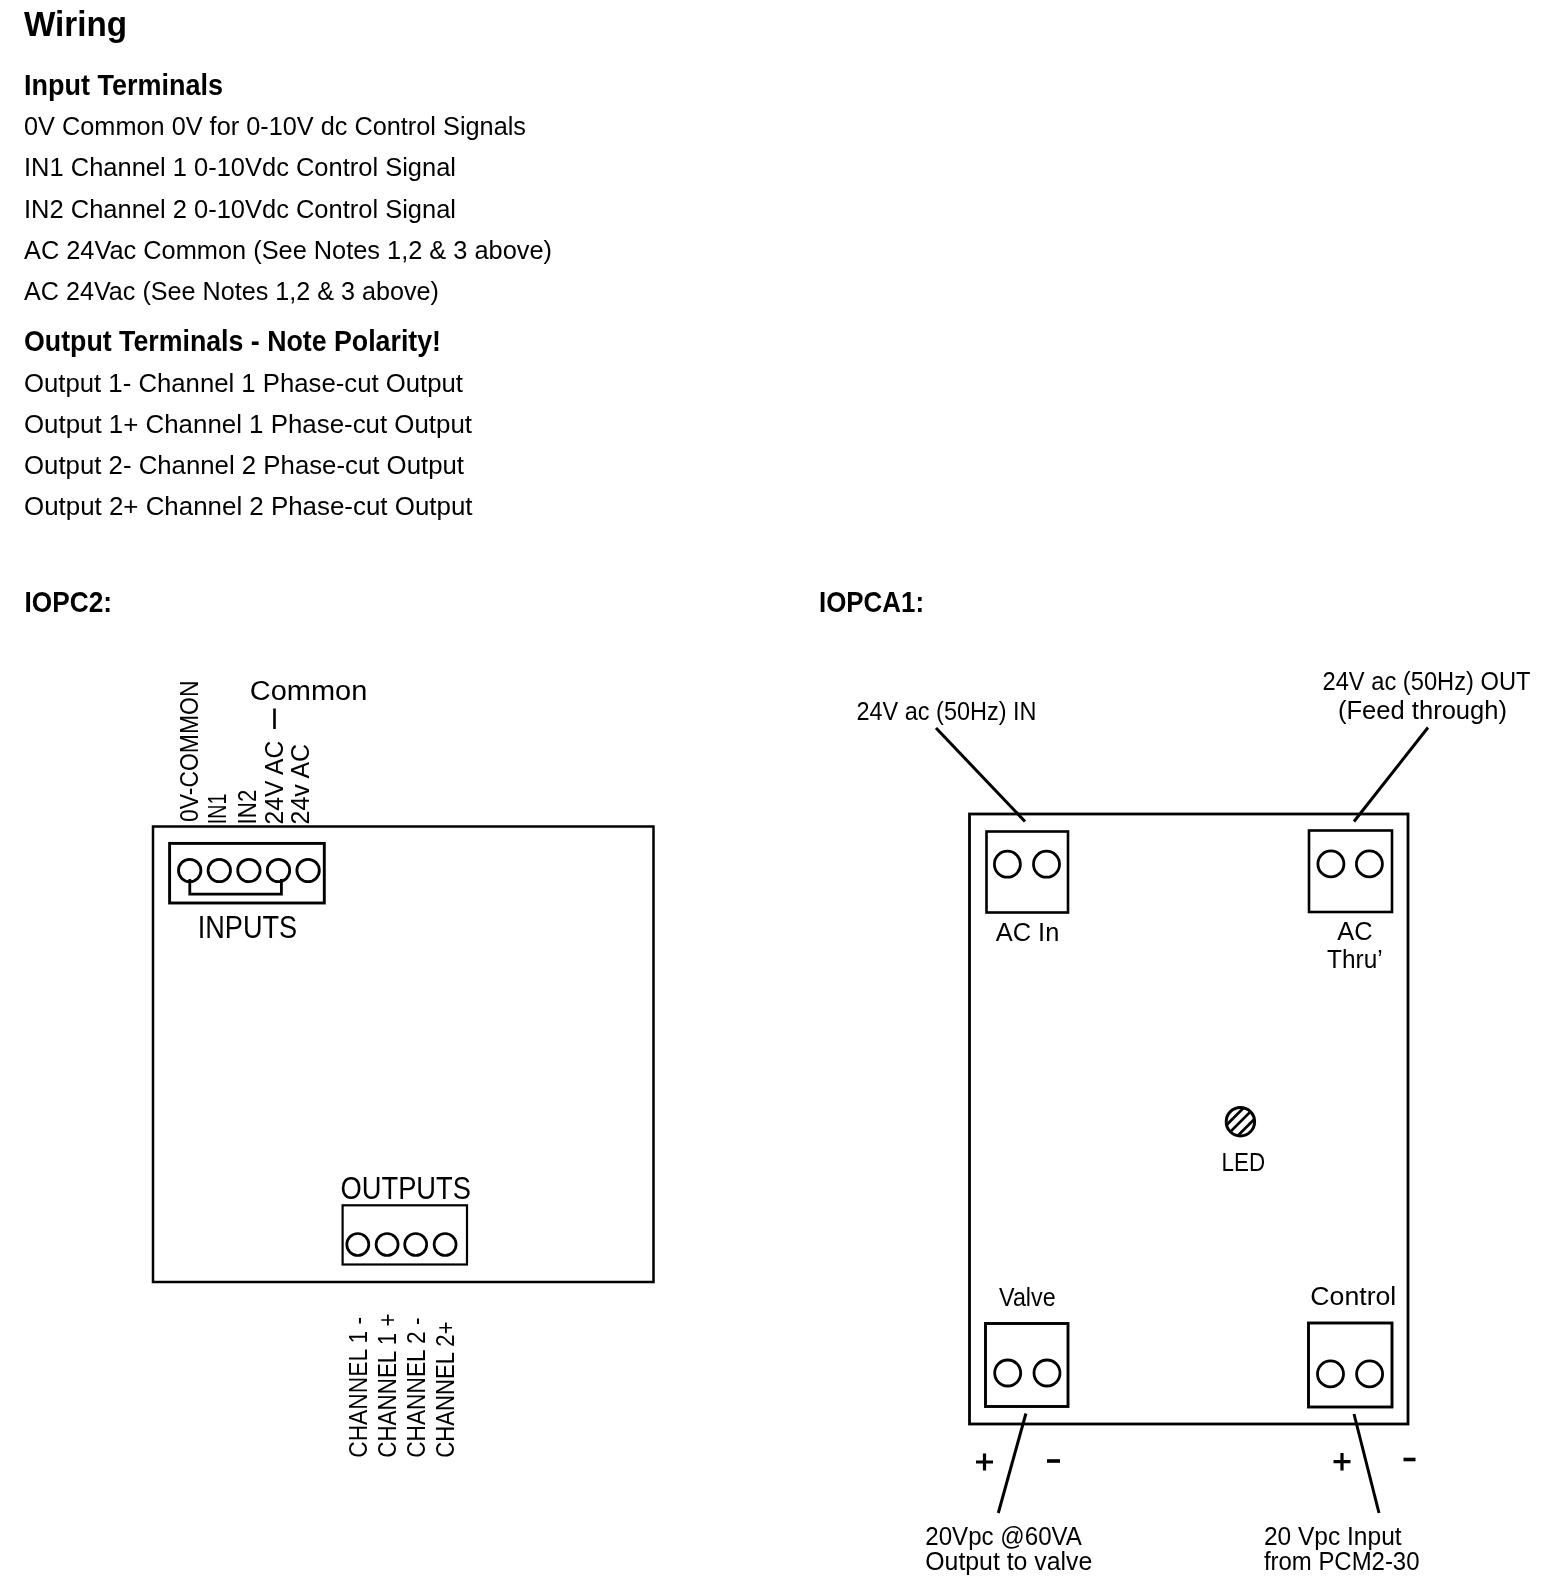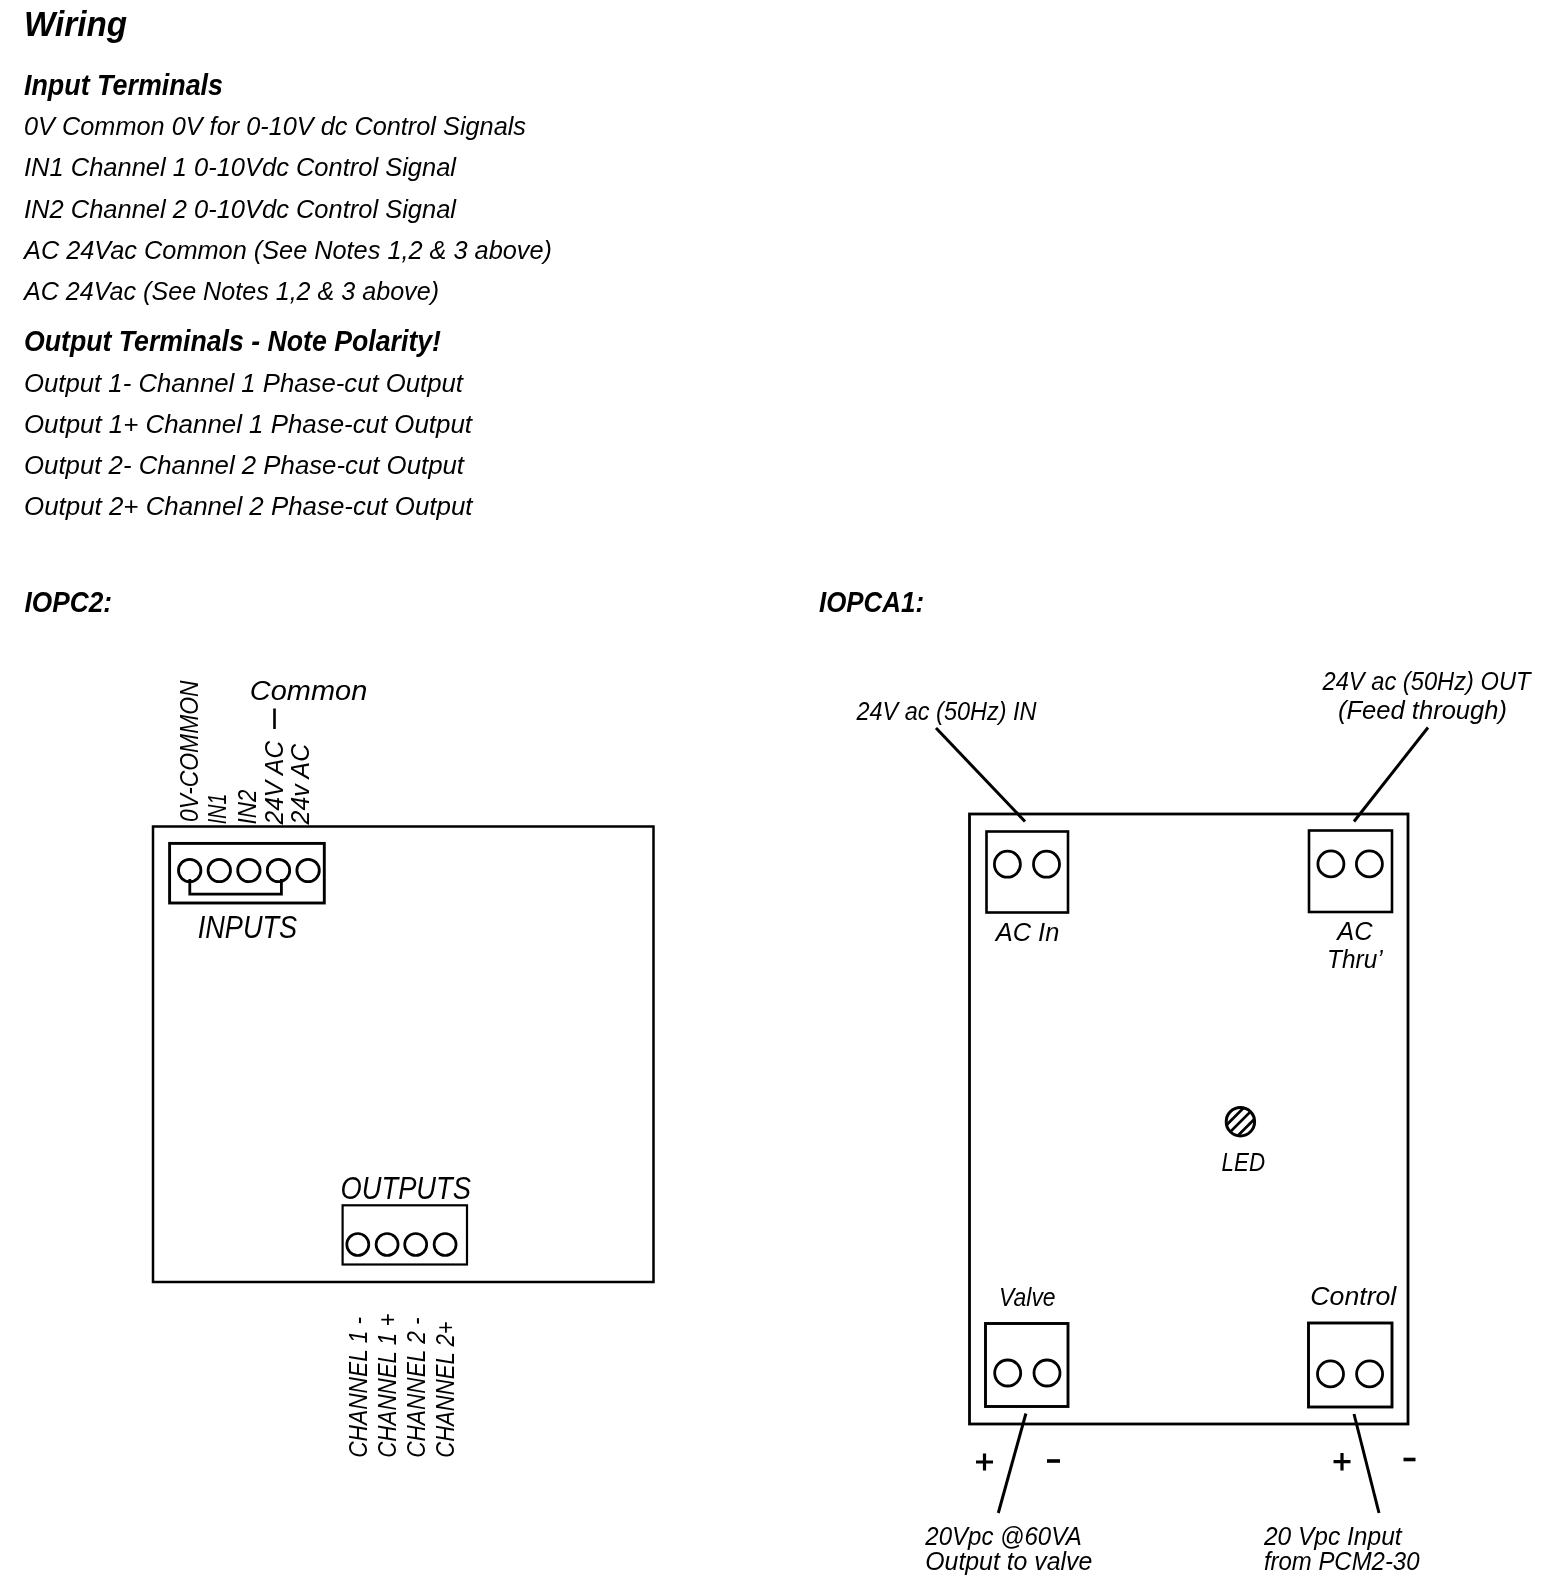--- a/index.html
+++ b/index.html
@@ -1,16 +1,16 @@
 <!DOCTYPE html>
 <html><head>
 <meta charset="utf-8">
 <style>
 html,body{margin:0;padding:0;background:#fff;}
-#page{position:relative;width:1559px;height:1593px;background:#fff;overflow:hidden;font-style:italic;}
+#page{position:relative;width:1559px;height:1593px;background:#fff;overflow:hidden;}
 svg{position:absolute;top:0;left:0;display:block;}
 text{font-family:"Liberation Sans",sans-serif;fill:#000;}
 .b{font-weight:bold;}
 </style>
 </head>
 <body>
 <div id="page">
 <svg width="1559" height="1593" viewBox="0 0 1559 1593">
 
 <text class="b" x="24" y="36" font-size="35" textLength="103" lengthAdjust="spacingAndGlyphs">Wiring</text>

